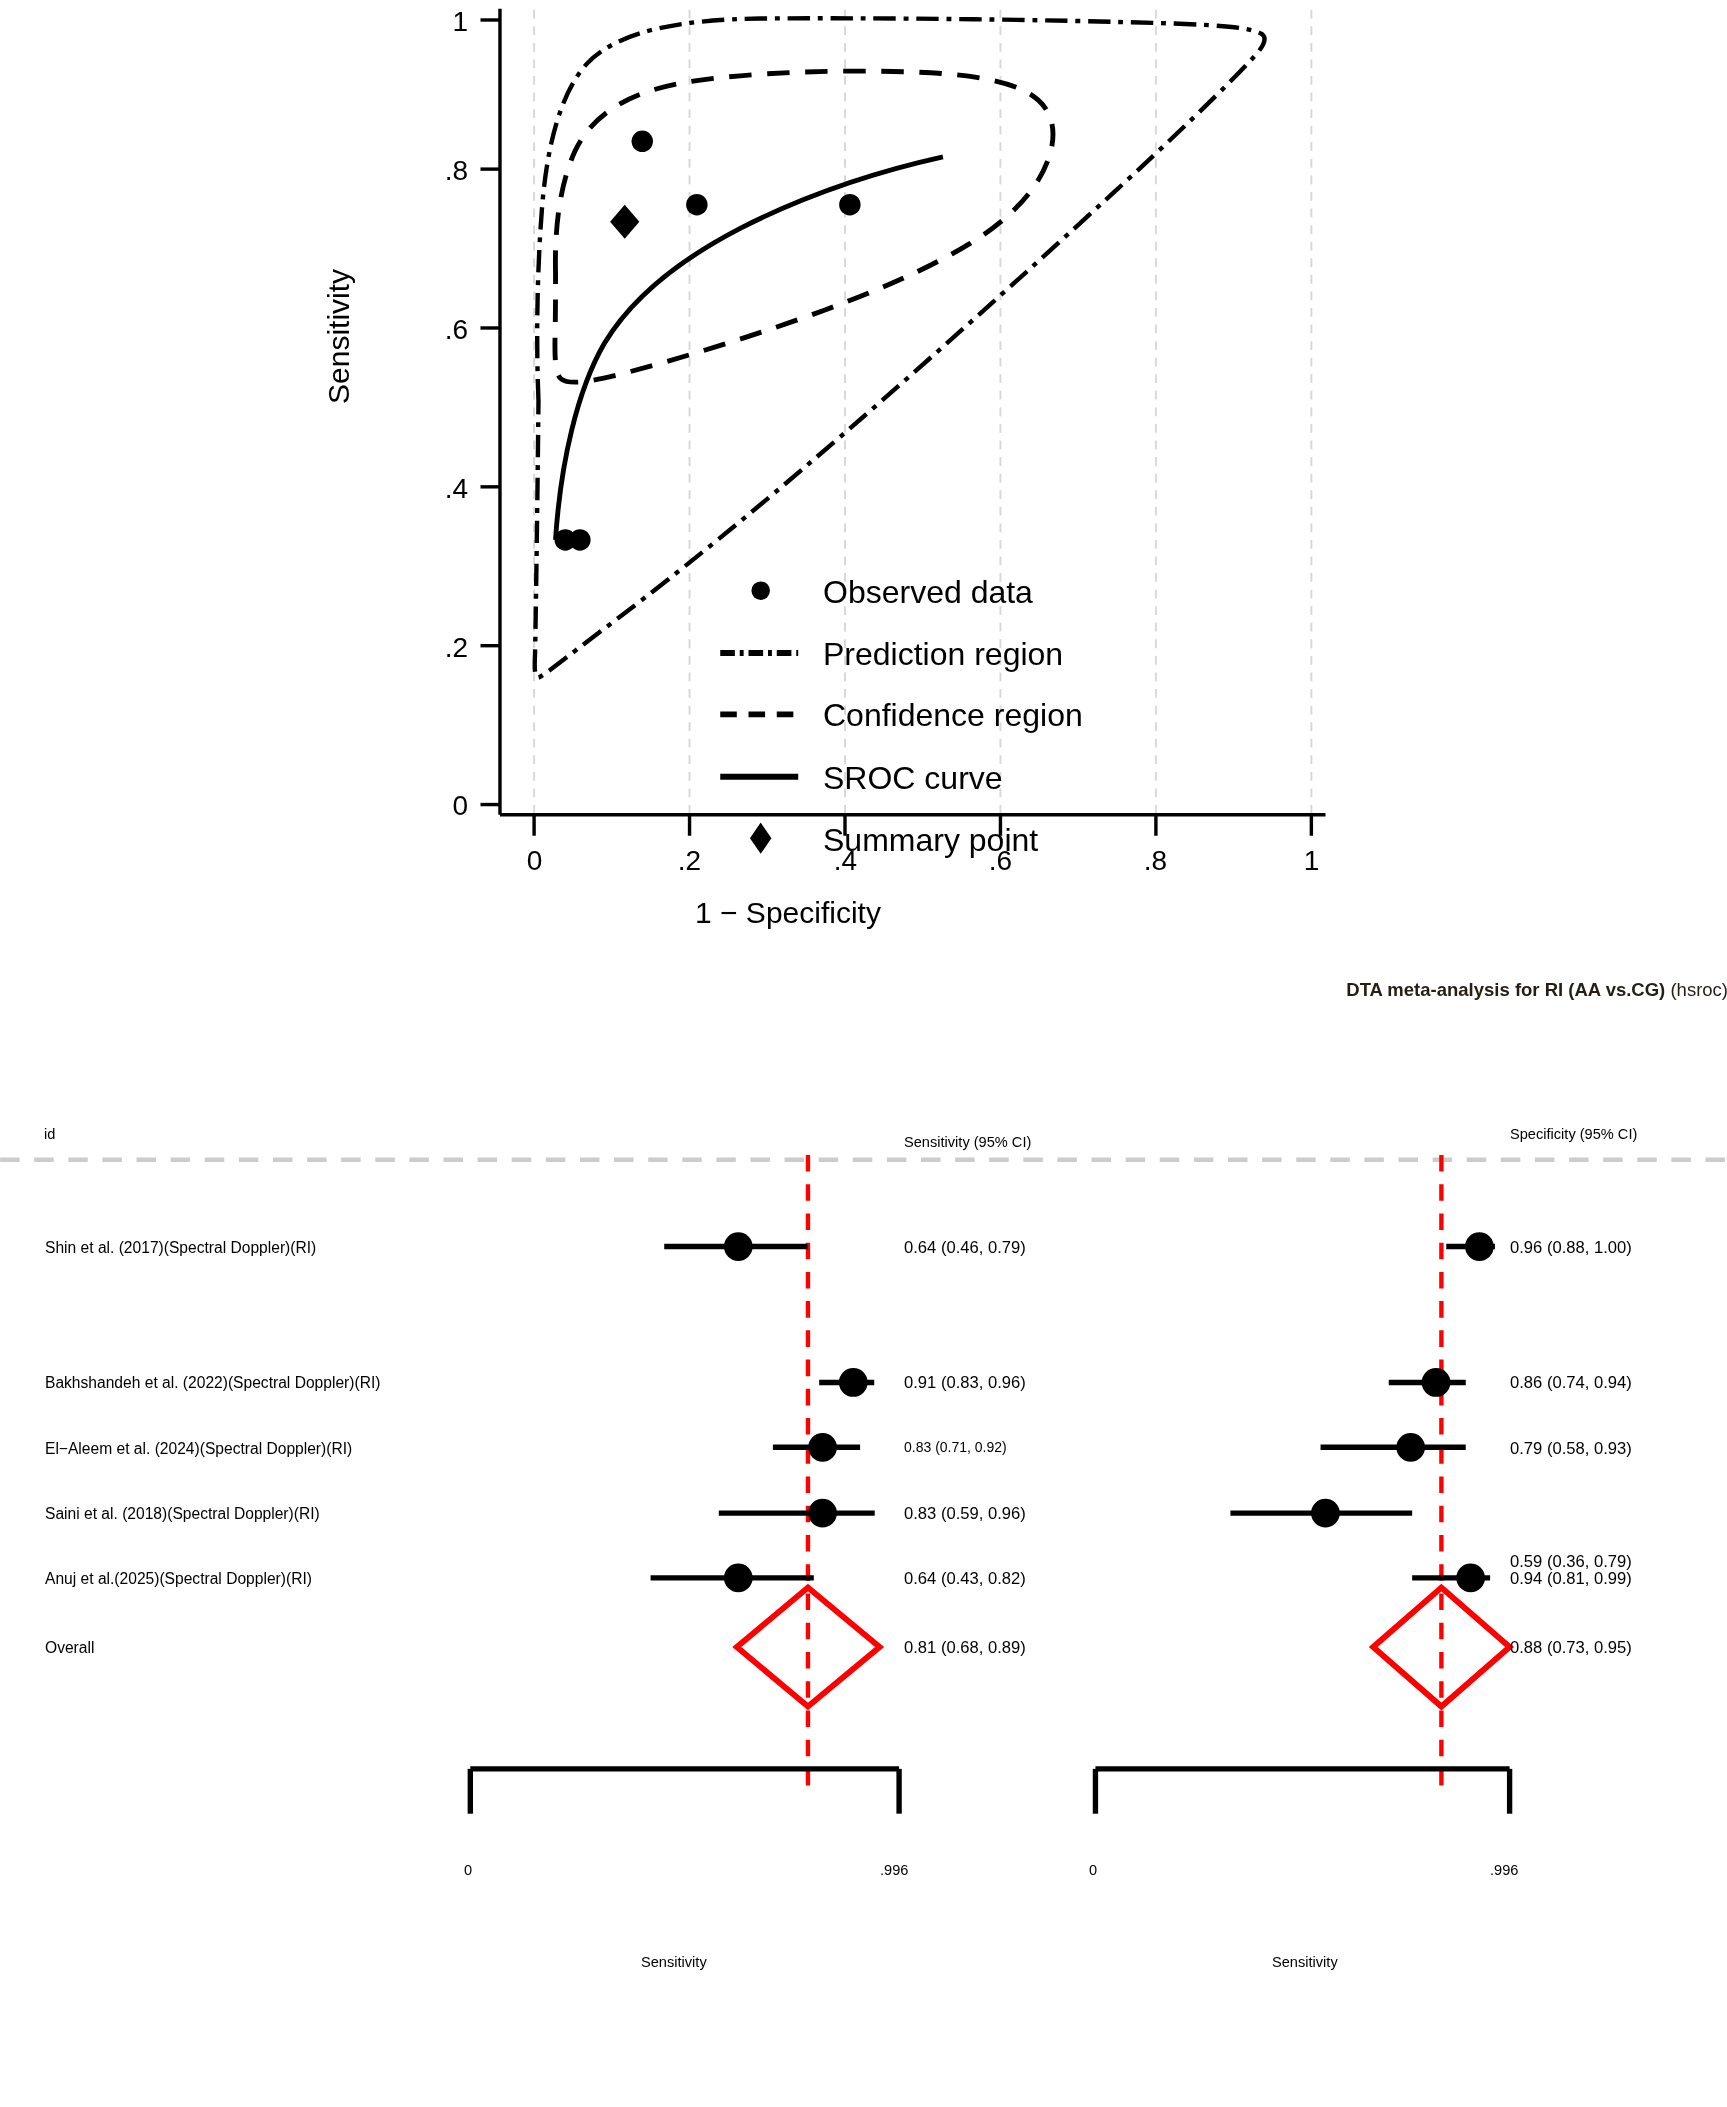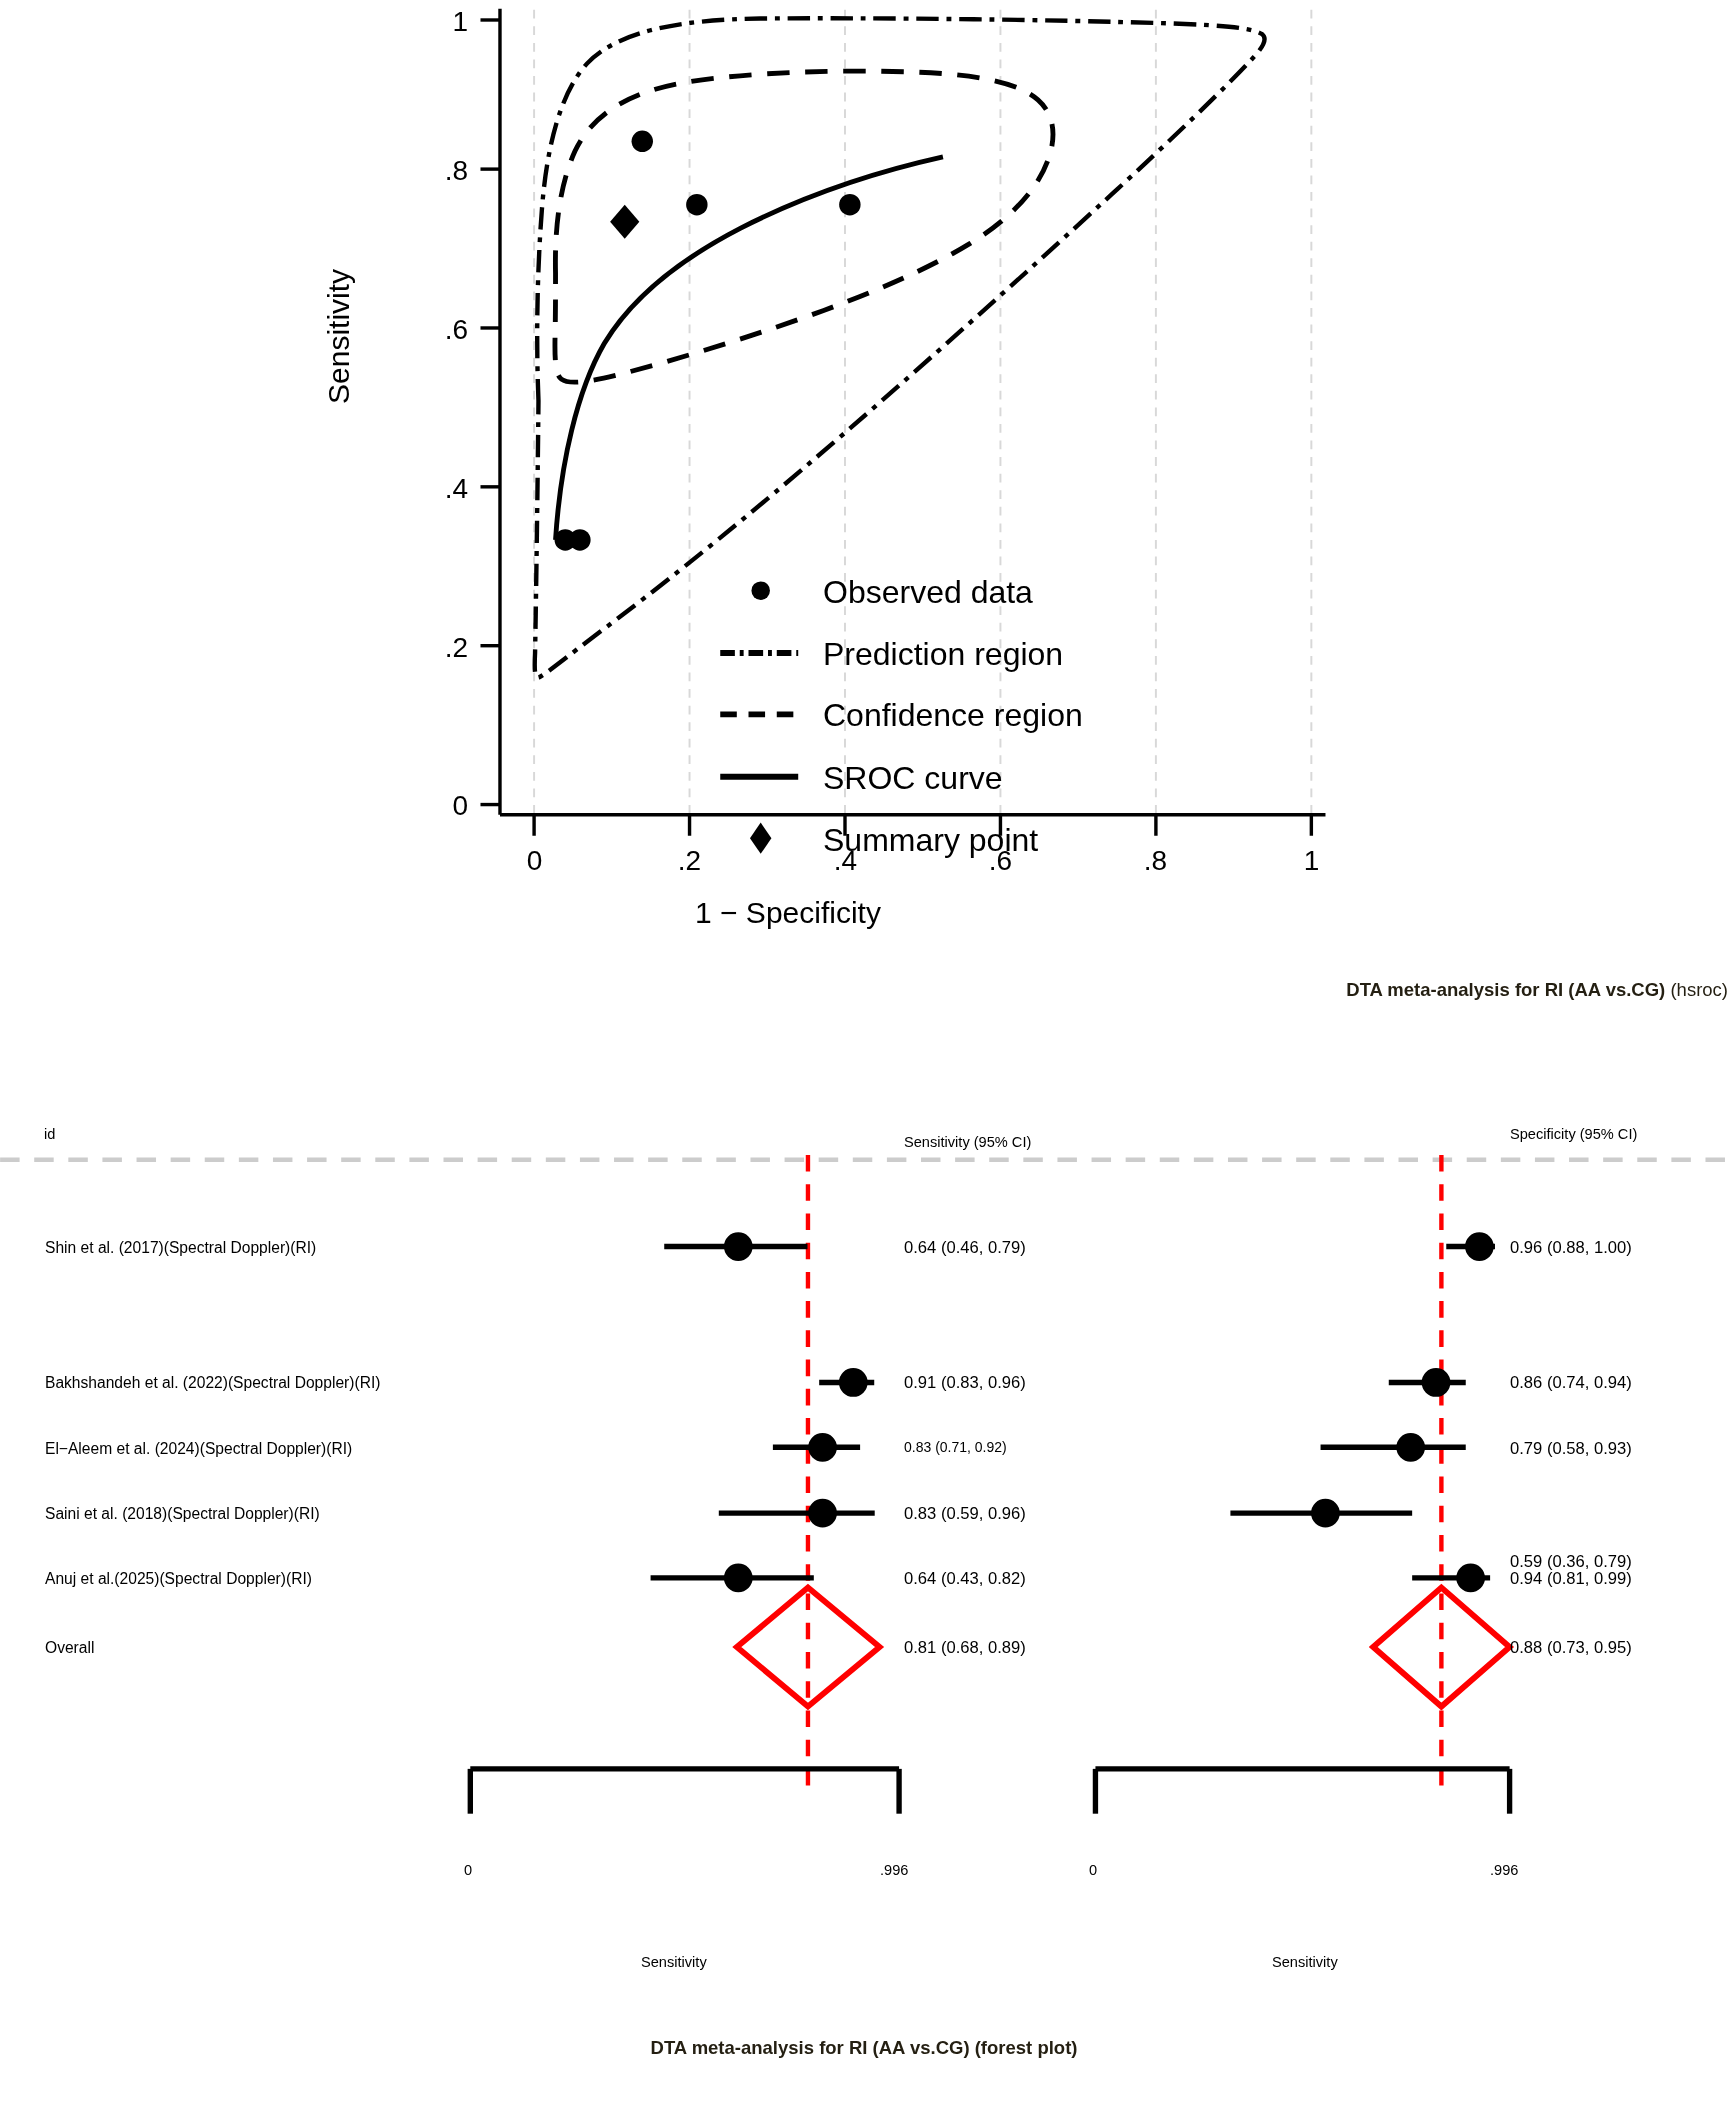--- a/index.html
+++ b/index.html
@@ -249,15 +249,14 @@
   <div class="txt" style="left:1510px; top:600px; font-size:16.6px;">0.88 (0.73, 0.95)</div>
 
   <div class="txt" style="left:464px; top:824px; font-size:14.6px;">0</div>
   <div class="txt" style="left:880px; top:824px; font-size:14.6px;">.996</div>
   <div class="txt" style="left:1089px; top:824px; font-size:14.6px;">0</div>
   <div class="txt" style="left:1490px; top:824px; font-size:14.6px;">.996</div>
 
   <div class="txt" style="left:641px; top:916px; font-size:14.6px;">Sensitivity</div>
   <div class="txt" style="left:1272px; top:916px; font-size:14.6px;">Sensitivity</div>
 
-  <div class="f-title">DTA meta-analysis for RI (AA vs.CG) (forest plot)</div>
 </div>
 
 
 </body></html>

